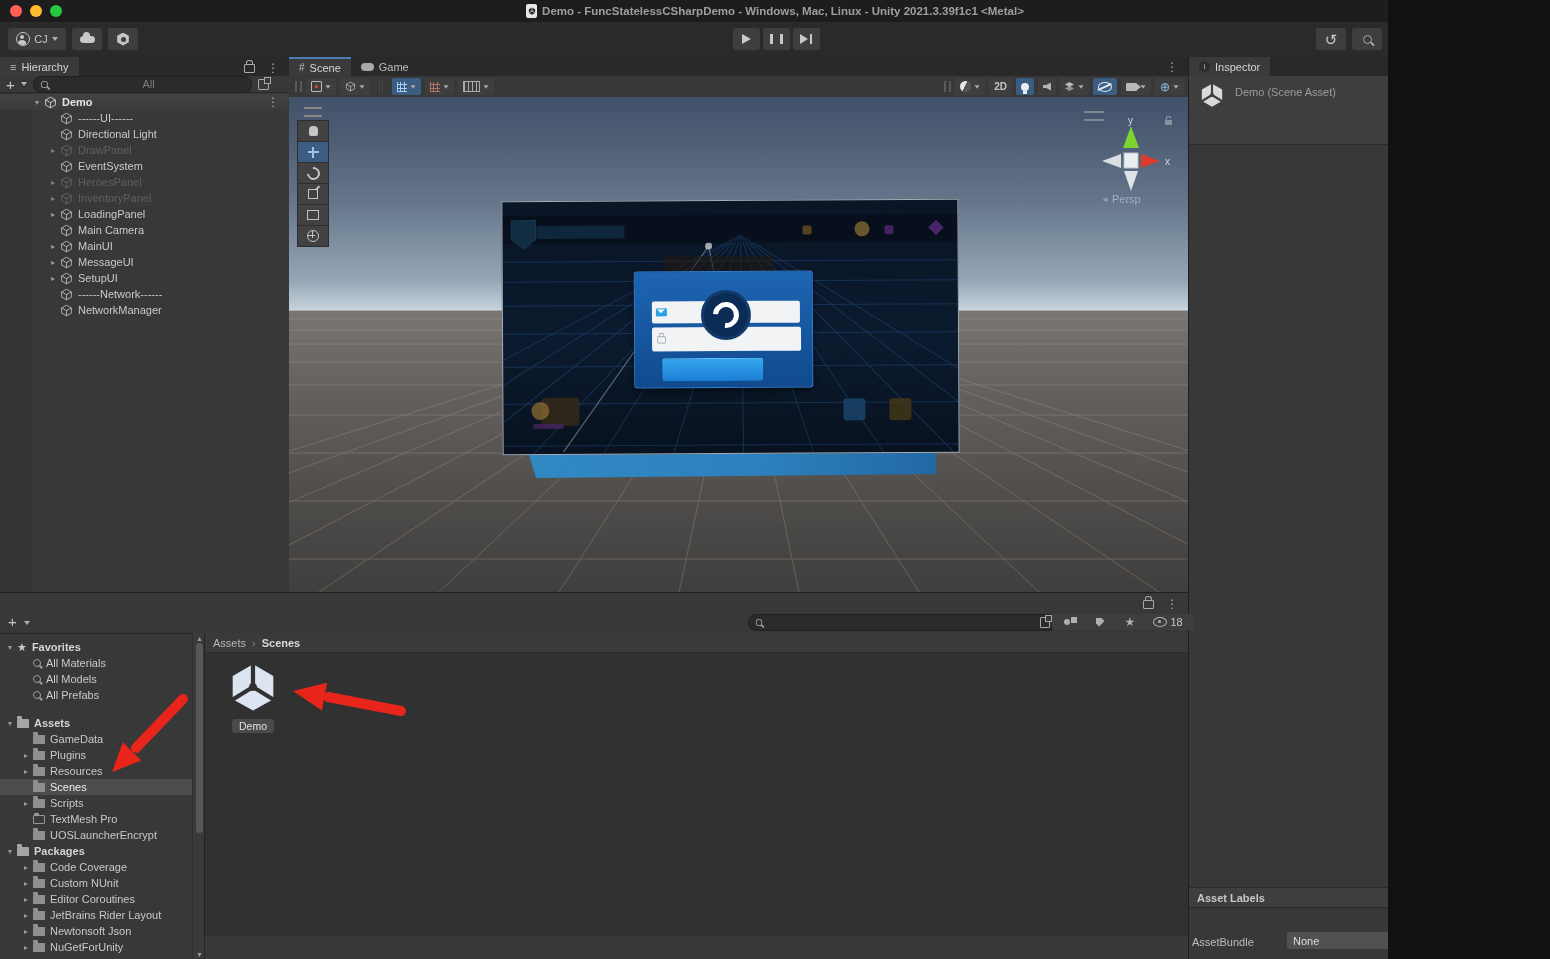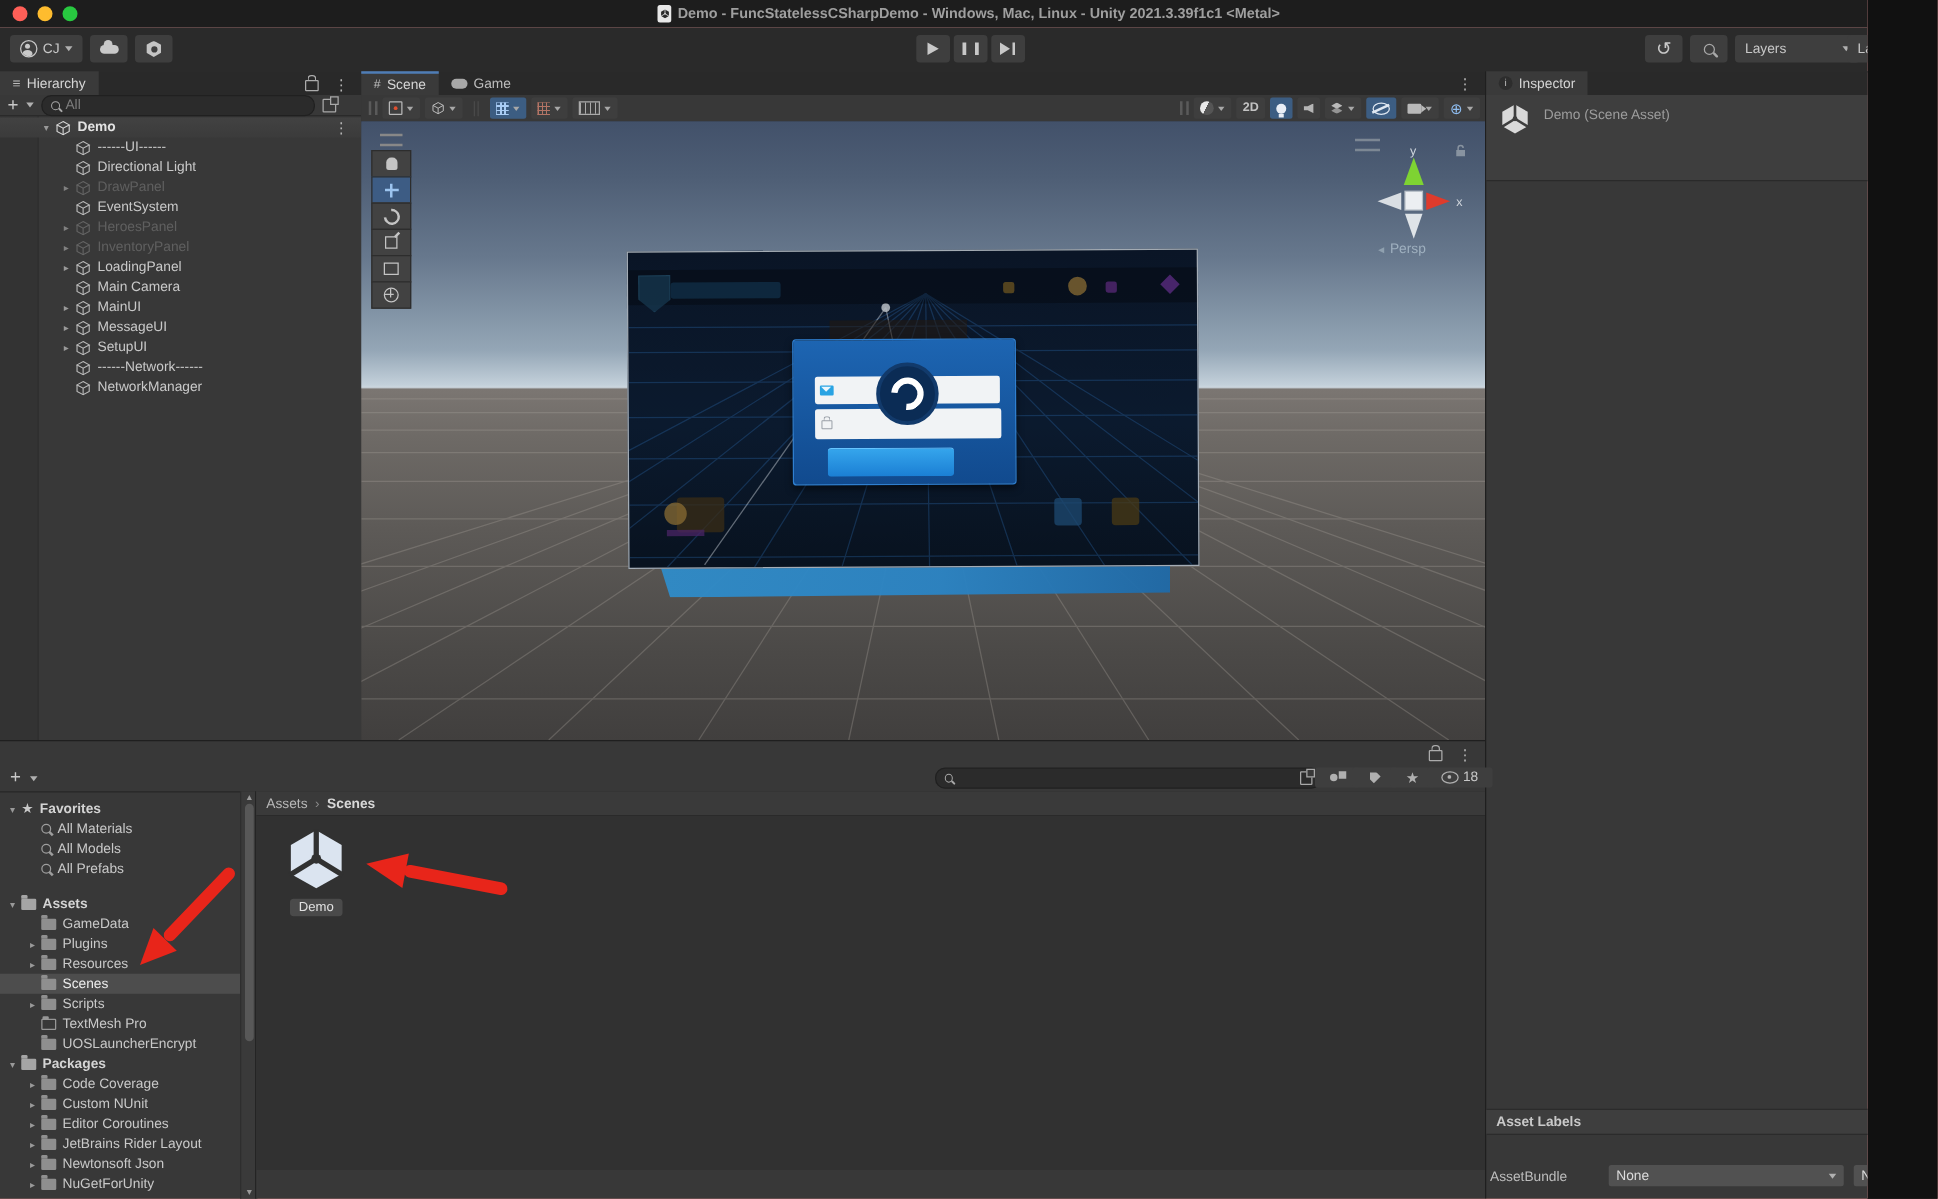--- a/index.html
+++ b/index.html
@@ -1,16 +1,16 @@
 <!DOCTYPE html>
 <html><head>
 <meta charset="utf-8">
 <style>
   html,body{margin:0;padding:0;background:#111;}
-  #app{position:relative;width:1494px;height:959px;background:#fca5a5;
+  #app{position:relative;width:1388px;height:959px;background:#c2410c;
        font-family:"Liberation Sans",sans-serif;font-size:11px;color:#c8c8c8;
        overflow:hidden;user-select:none;}
   .abs{position:absolute;}
   
   #titlebar{left:0;top:0;width:1550px;height:22px;background:#1d1d1d;}
   .tl{position:absolute;top:5px;width:12px;height:12px;border-radius:50%;}
   #title-center{position:absolute;left:0;top:0;width:100%;height:22px;display:flex;align-items:center;justify-content:center;gap:5px;color:#9f9f9f;font-weight:bold;font-size:11.5px;}
   .doc-ic{width:11px;height:14px;background:#e8e8e8;border-radius:2px;display:flex;align-items:center;justify-content:center;}
   
   #toolbar{left:0;top:22px;width:1550px;height:35px;background:#2a2a2a;border-bottom:1px solid #191919;}
@@ -35,21 +35,21 @@
   .tabbar{background:#292929;display:flex;align-items:flex-end;}
   .tab{height:19px;display:flex;align-items:center;gap:5px;padding:0 10px;color:#bdbdbd;}
   .tab.active{background:#3a3a3a;color:#d6d6d6;}
   .tab.active.focus{border-top:2px solid #4f7db6;height:17px;}
   .i-lock{width:9px;height:7px;border:1.4px solid #ababab;border-radius:1px;position:relative;display:inline-block;}
   .i-lock::before{content:"";position:absolute;left:1px;top:-5px;width:5px;height:4px;border:1.4px solid #ababab;border-bottom:none;border-radius:3px 3px 0 0;}
   .i-kebab{color:#b5b5b5;font-size:12px;line-height:1;letter-spacing:0;}
   .panel-tools{position:absolute;display:flex;gap:12px;align-items:center;}
   .i-listlines{color:#bdbdbd;font-size:11px;}
   .searchbox{background:#2b2b2b;border:1px solid #202020;border-radius:8px;display:flex;align-items:center;gap:4px;padding:0 6px;height:15px;}
-  .searchbox input{background:transparent;border:none;outline:none;color:#cfcfcf;font:11px "Liberation Sans",sans-serif;width:100%;padding:0;}
+  .searchbox input{background:transparent;border:none;outline:none;color:#cfcfcf;font:11px "Liberation Sans",sans-serif;width:100%;padding:0;text-align:center;}
   .searchbox input::placeholder{color:#7d7d7d;}
   .i-openwin{width:9px;height:9px;border:1.2px solid #a8a8a8;border-radius:1px;position:relative;display:inline-block;}
   .i-openwin::after{content:"";position:absolute;right:-3px;top:-3px;width:5px;height:5px;border:1.2px solid #a8a8a8;background:#383838;}
   
   #hier{left:0;top:57px;width:289px;height:535px;background:#383838;border-right:1px solid #1f1f1f;}
   #hier-gutter{left:0;top:36px;width:30px;height:499px;background:#333333;border-right:1px solid #2e2e2e;}
   .h-row{position:relative;height:16px;display:flex;align-items:center;padding-left:46px;}
   .h-row .tri{width:14px;flex:none;text-align:center;font-size:8px;color:#999;}
   .h-row.arrow .tri::before{content:"\25B8";}
   .h-row.scene .tri::before{content:"\25BE";}

